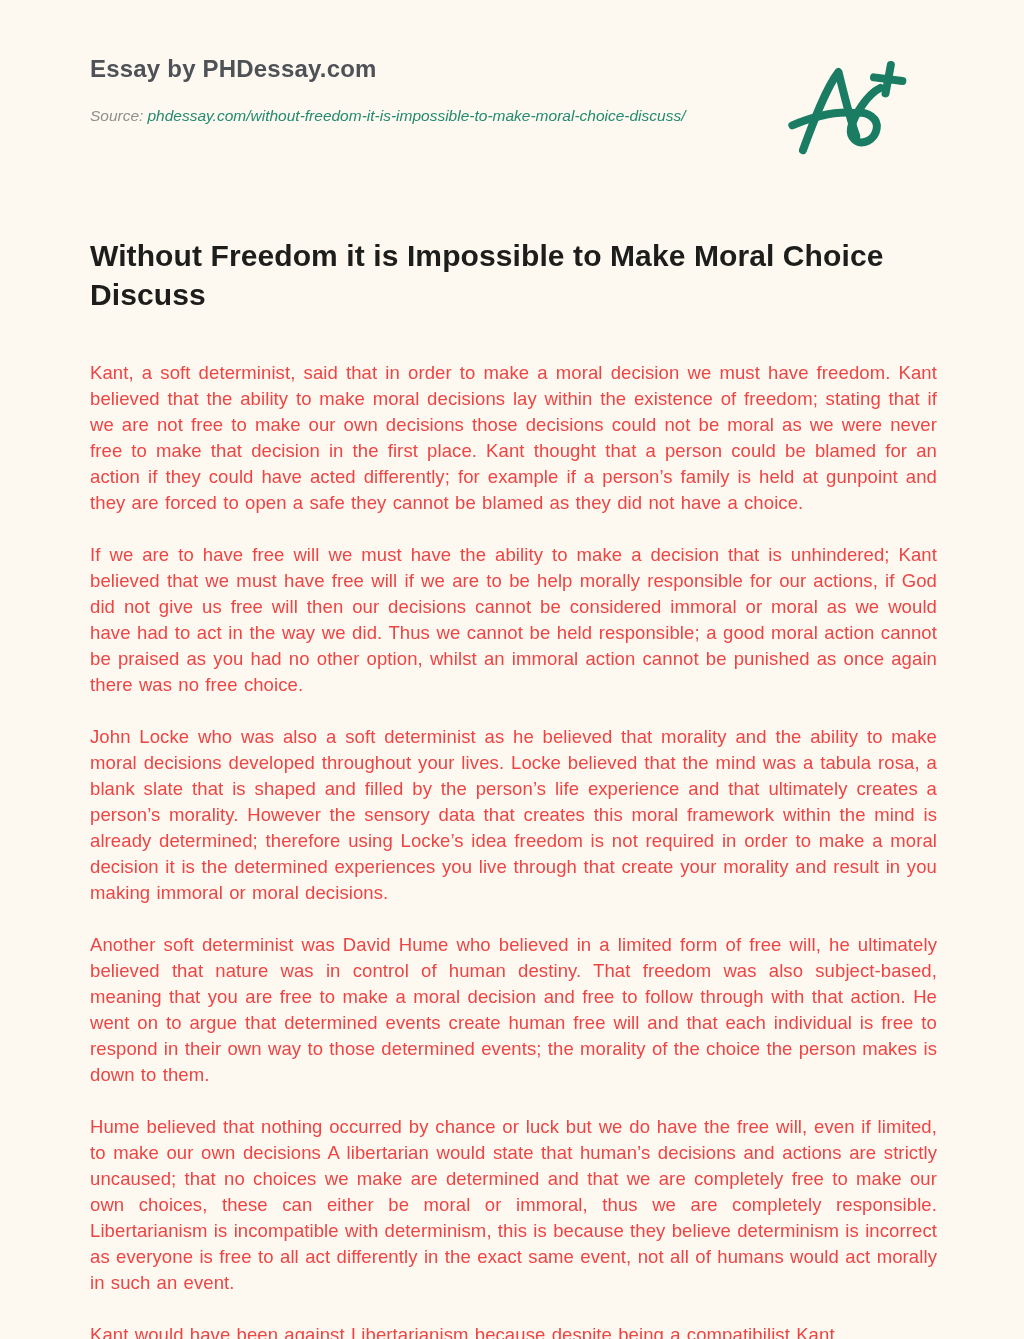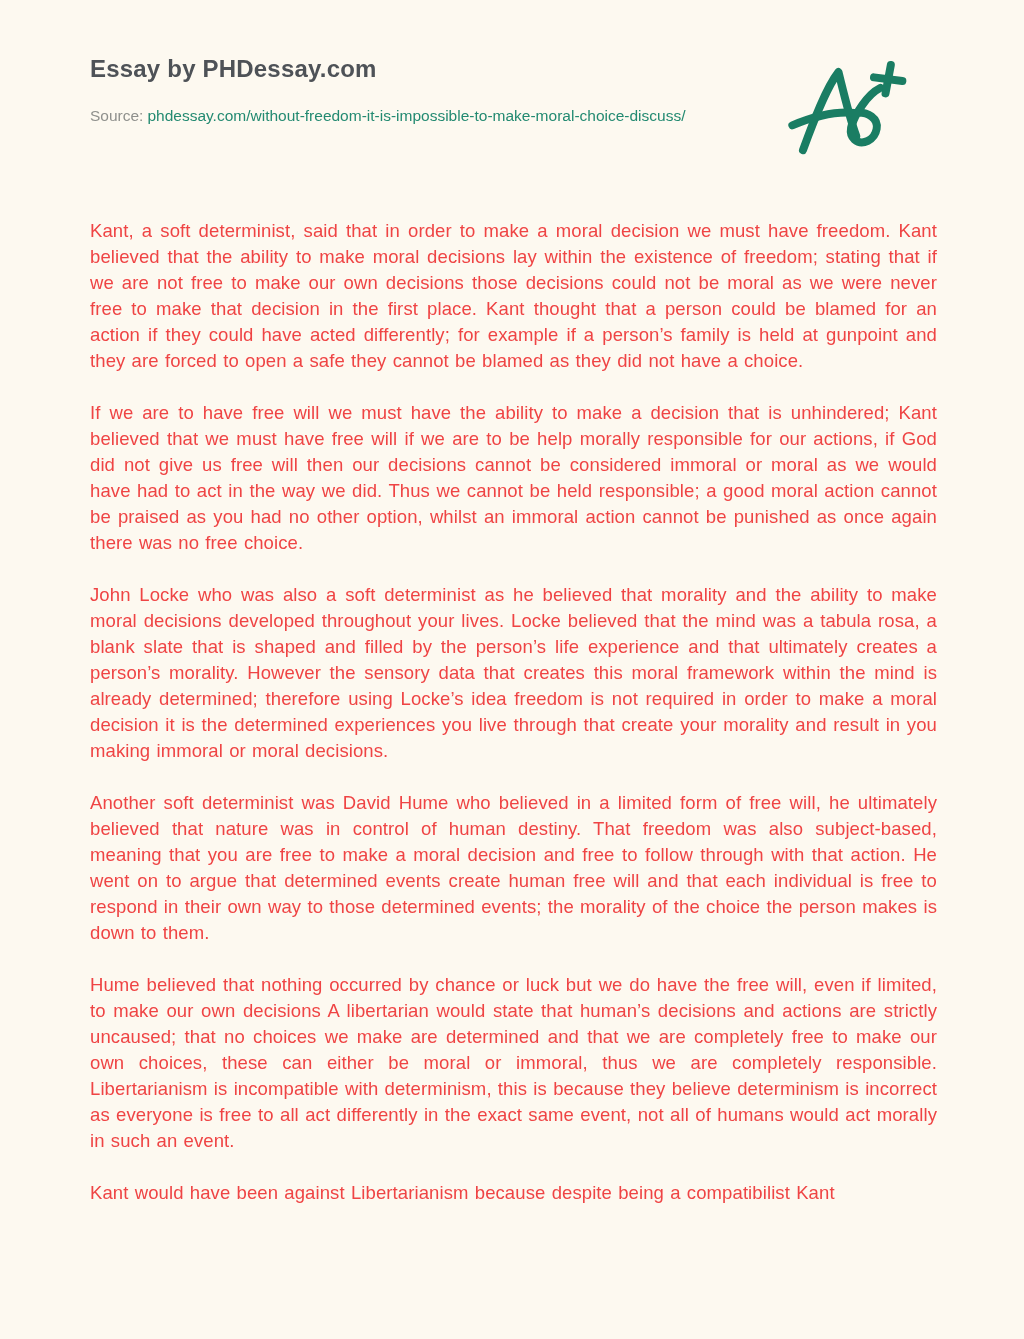--- a/index.html
+++ b/index.html
@@ -22,20 +22,21 @@
     font-size: 24px;
     font-weight: 600;
     color: #4e5257;
     letter-spacing: 0.2px;
     padding-top: 5px;
   }
   .source-line {
     margin-top: 24px;
     font-size: 15.5px;
     color: #8f908c;
+    font-style: italic;
   }
   .source-link {
     color: #238a71;
     font-weight: 500;
     text-decoration: none;
     margin-left: 4px;
   }
   .logo {
     width: 142px;
     height: 120px;
@@ -82,20 +83,21 @@
 
       <path d="M18 108 C30 75 44 38 58 20 C64 44 70 70 78 92"></path>
 
       <path d="M6 80 C30 70 56 64 76 66 C92 64 103 73 101 84 C99 96 85 104 76 96 C68 89 73 74 85 57 C92 47 99 41 105 38"></path>
 
       <path d="M117 12 L111 44"></path>
       <path d="M98 26 L130 30"></path>
     </svg>
   </div>
 
+  <h1 class="title">Without Freedom it is Impossible to Make Moral Choice Discuss</h1>
 
   <div class="essay-body">
     <p>Kant, a soft determinist, said that in order to make a moral decision we must have freedom. Kant believed that the ability to make moral decisions lay within the existence of freedom; stating that if we are not free to make our own decisions those decisions could not be moral as we were never free to make that decision in the first place. Kant thought that a person could be blamed for an action if they could have acted differently; for example if a person’s family is held at gunpoint and they are forced to open a safe they cannot be blamed as they did not have a choice.</p>
     <p>If we are to have free will we must have the ability to make a decision that is unhindered; Kant believed that we must have free will if we are to be help morally responsible for our actions, if God did not give us free will then our decisions cannot be considered immoral or moral as we would have had to act in the way we did. Thus we cannot be held responsible; a good moral action cannot be praised as you had no other option, whilst an immoral action cannot be punished as once again there was no free choice.</p>
     <p>John Locke who was also a soft determinist as he believed that morality and the ability to make moral decisions developed throughout your lives. Locke believed that the mind was a tabula rosa, a blank slate that is shaped and filled by the person’s life experience and that ultimately creates a person’s morality. However the sensory data that creates this moral framework within the mind is already determined; therefore using Locke’s idea freedom is not required in order to make a moral decision it is the determined experiences you live through that create your morality and result in you making immoral or moral decisions.</p>
     <p>Another soft determinist was David Hume who believed in a limited form of free will, he ultimately believed that nature was in control of human destiny. That freedom was also subject-based, meaning that you are free to make a moral decision and free to follow through with that action. He went on to argue that determined events create human free will and that each individual is free to respond in their own way to those determined events; the morality of the choice the person makes is down to them.</p>
     <p>Hume believed that nothing occurred by chance or luck but we do have the free will, even if limited, to make our own decisions A libertarian would state that human’s decisions and actions are strictly uncaused; that no choices we make are determined and that we are completely free to make our own choices, these can either be moral or immoral, thus we are completely responsible. Libertarianism is incompatible with determinism, this is because they believe determinism is incorrect as everyone is free to all act differently in the exact same event, not all of humans would act morally in such an event.</p>
     <p>Kant would have been against Libertarianism because despite being a compatibilist Kant</p>
   </div>
 

